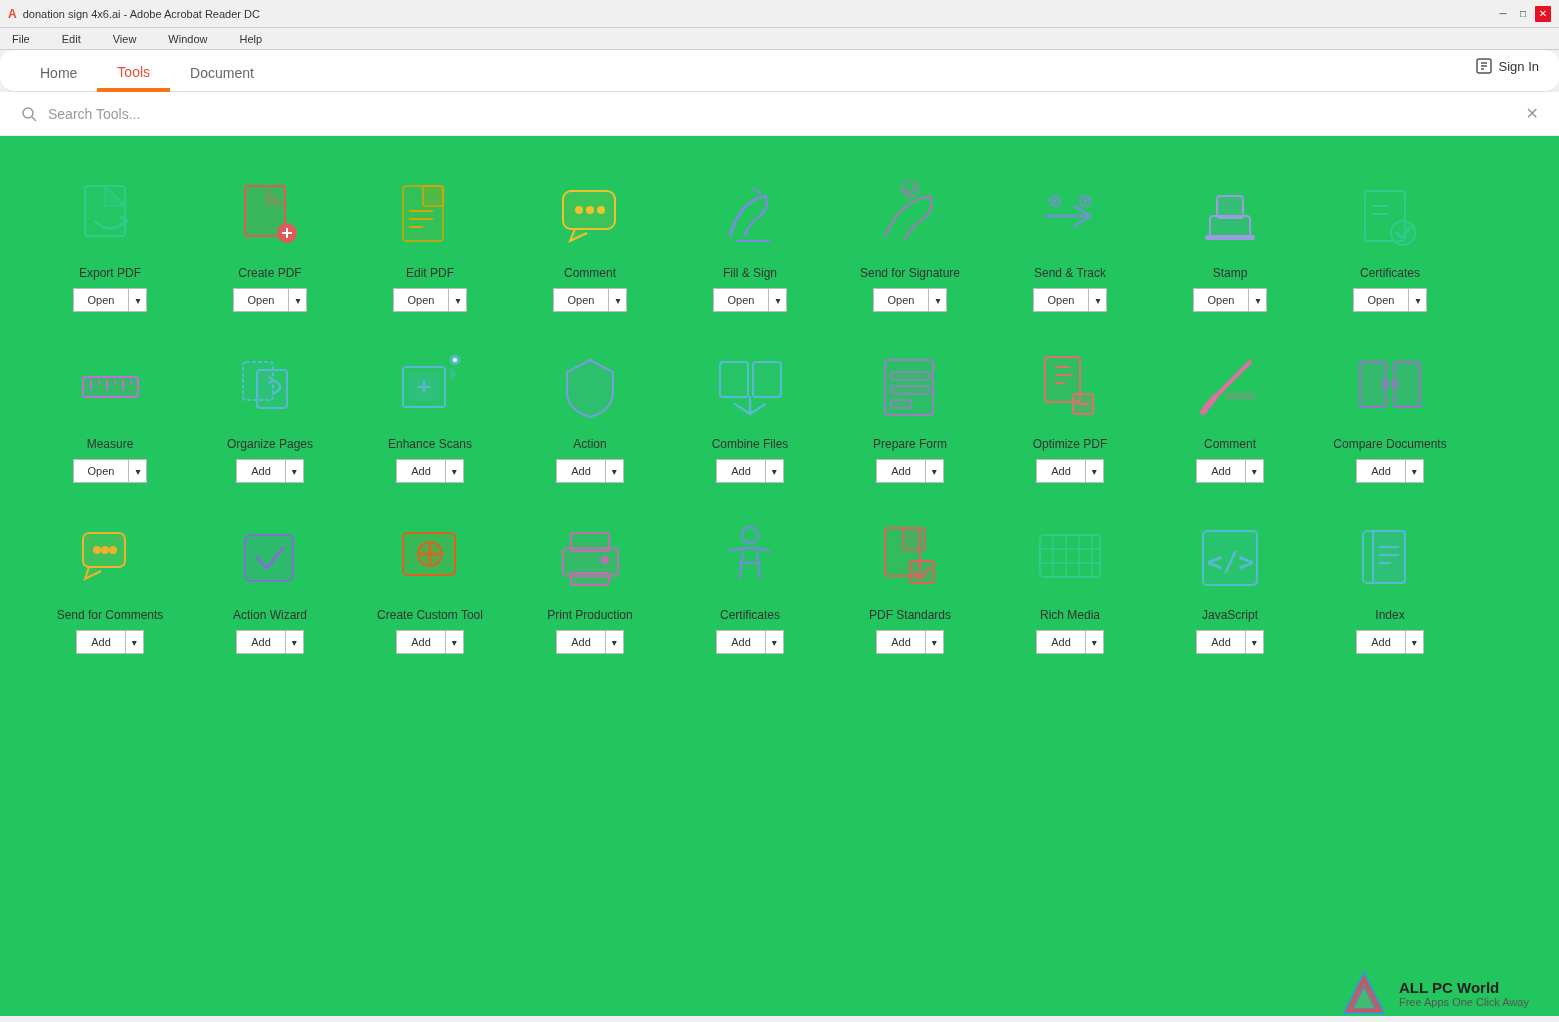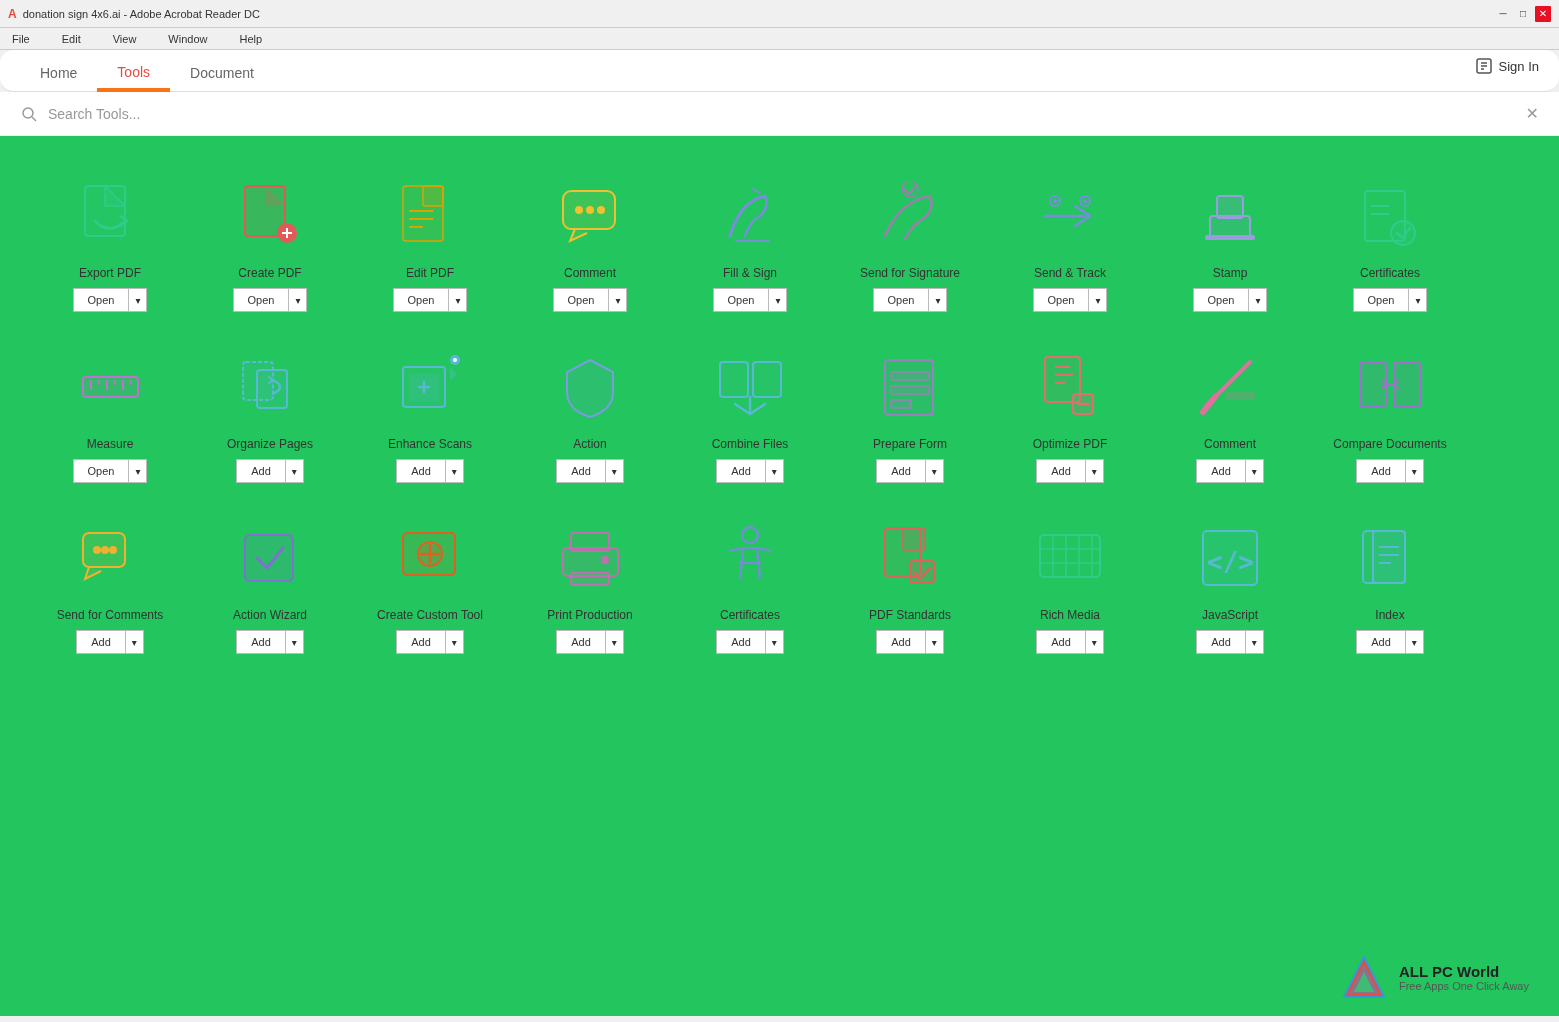--- a/index.html
+++ b/index.html
@@ -609,21 +609,21 @@
     </svg>
     </div>
     <div class="tool-name">Index</div>
     <div class="tool-btn-group">
       <button class="tool-btn-main">Add</button>
       <button class="tool-btn-dropdown">▾</button>
     </div>
   </div>
     </div>
 
-  <div style="position:fixed; bottom:20px; right:30px; display:flex; align-items:center; gap:10px;">
+  <div style="position:fixed; bottom:4px; right:30px; display:flex; align-items:center; gap:10px;">
     <div style="width:50px; height:50px;">
       <svg viewBox="0 0 50 50" width="50" height="50">
         <polygon points="25,5 45,45 5,45" fill="#e74c3c"></polygon>
         <polygon points="25,5 45,45 5,45" fill="none" stroke="#3498db" stroke-width="2"></polygon>
         <polygon points="25,12 40,42 10,42" fill="#3498db" opacity="0.5"></polygon>
         <polygon points="25,20 35,40 15,40" fill="#2ecc71" opacity="0.8"></polygon>
       </svg>
     </div>
     <div>
       <div style="font-size:15px; font-weight:bold; color:#222;">ALL PC World</div>

